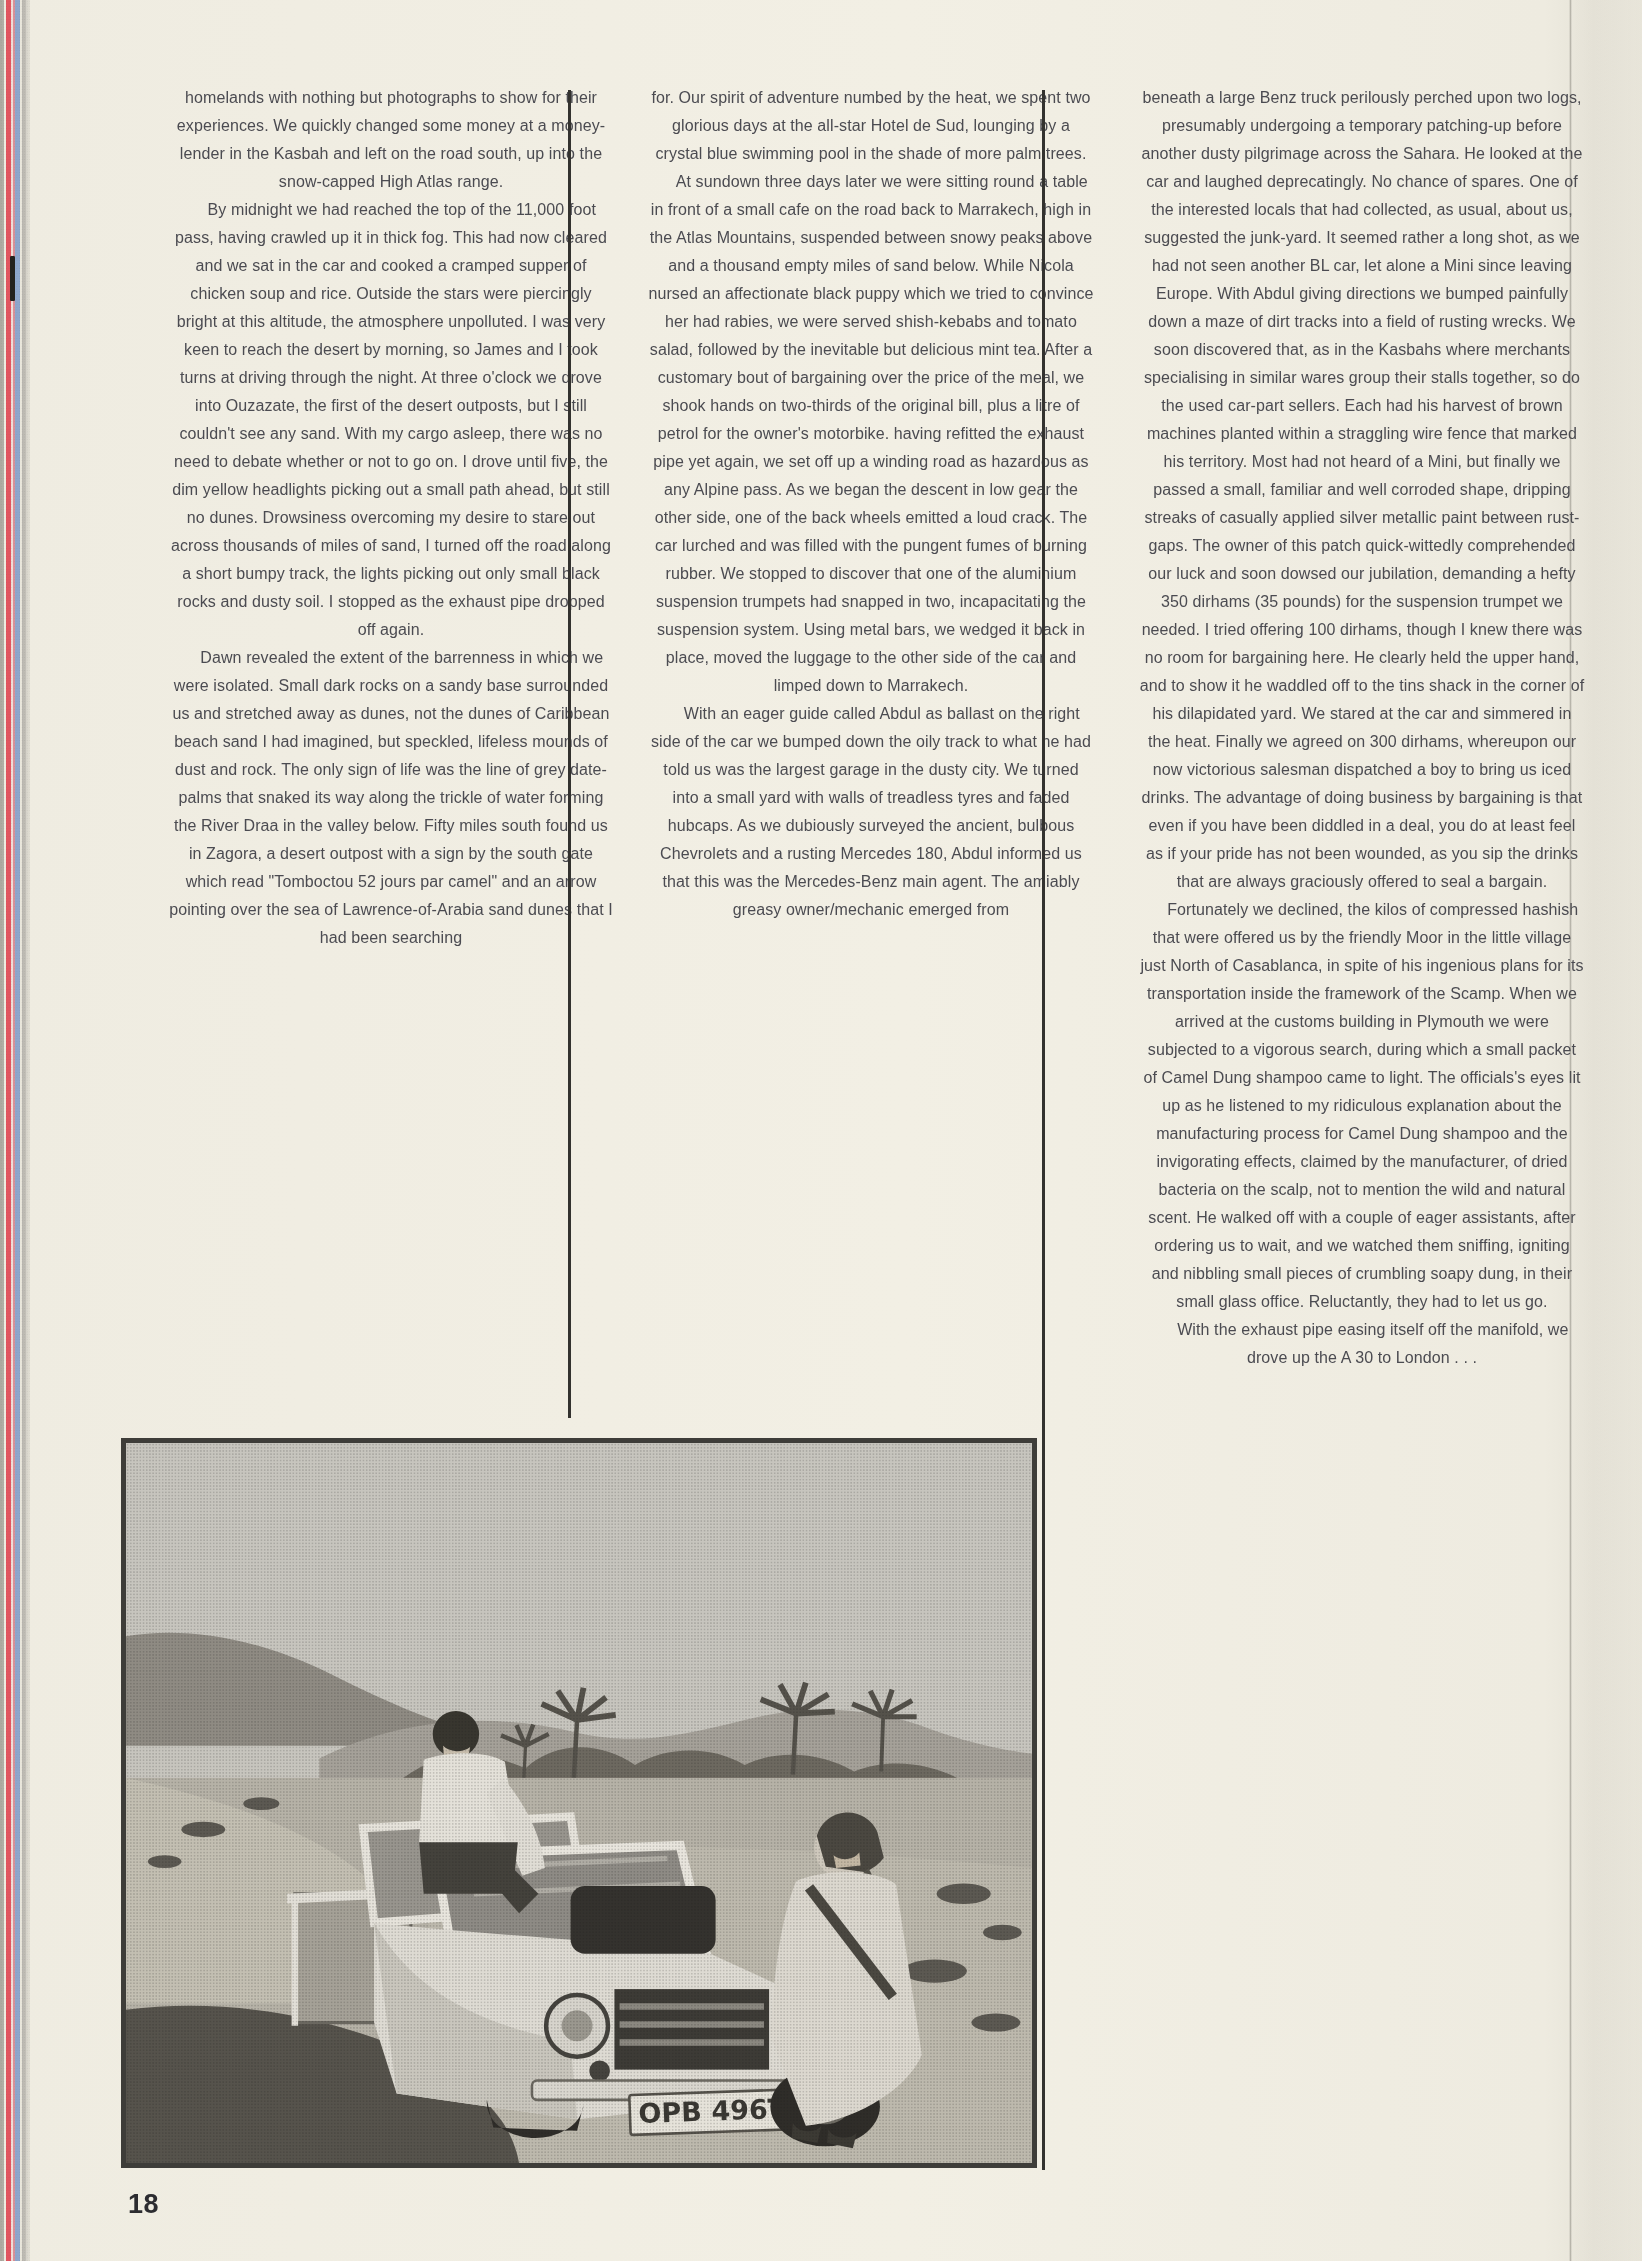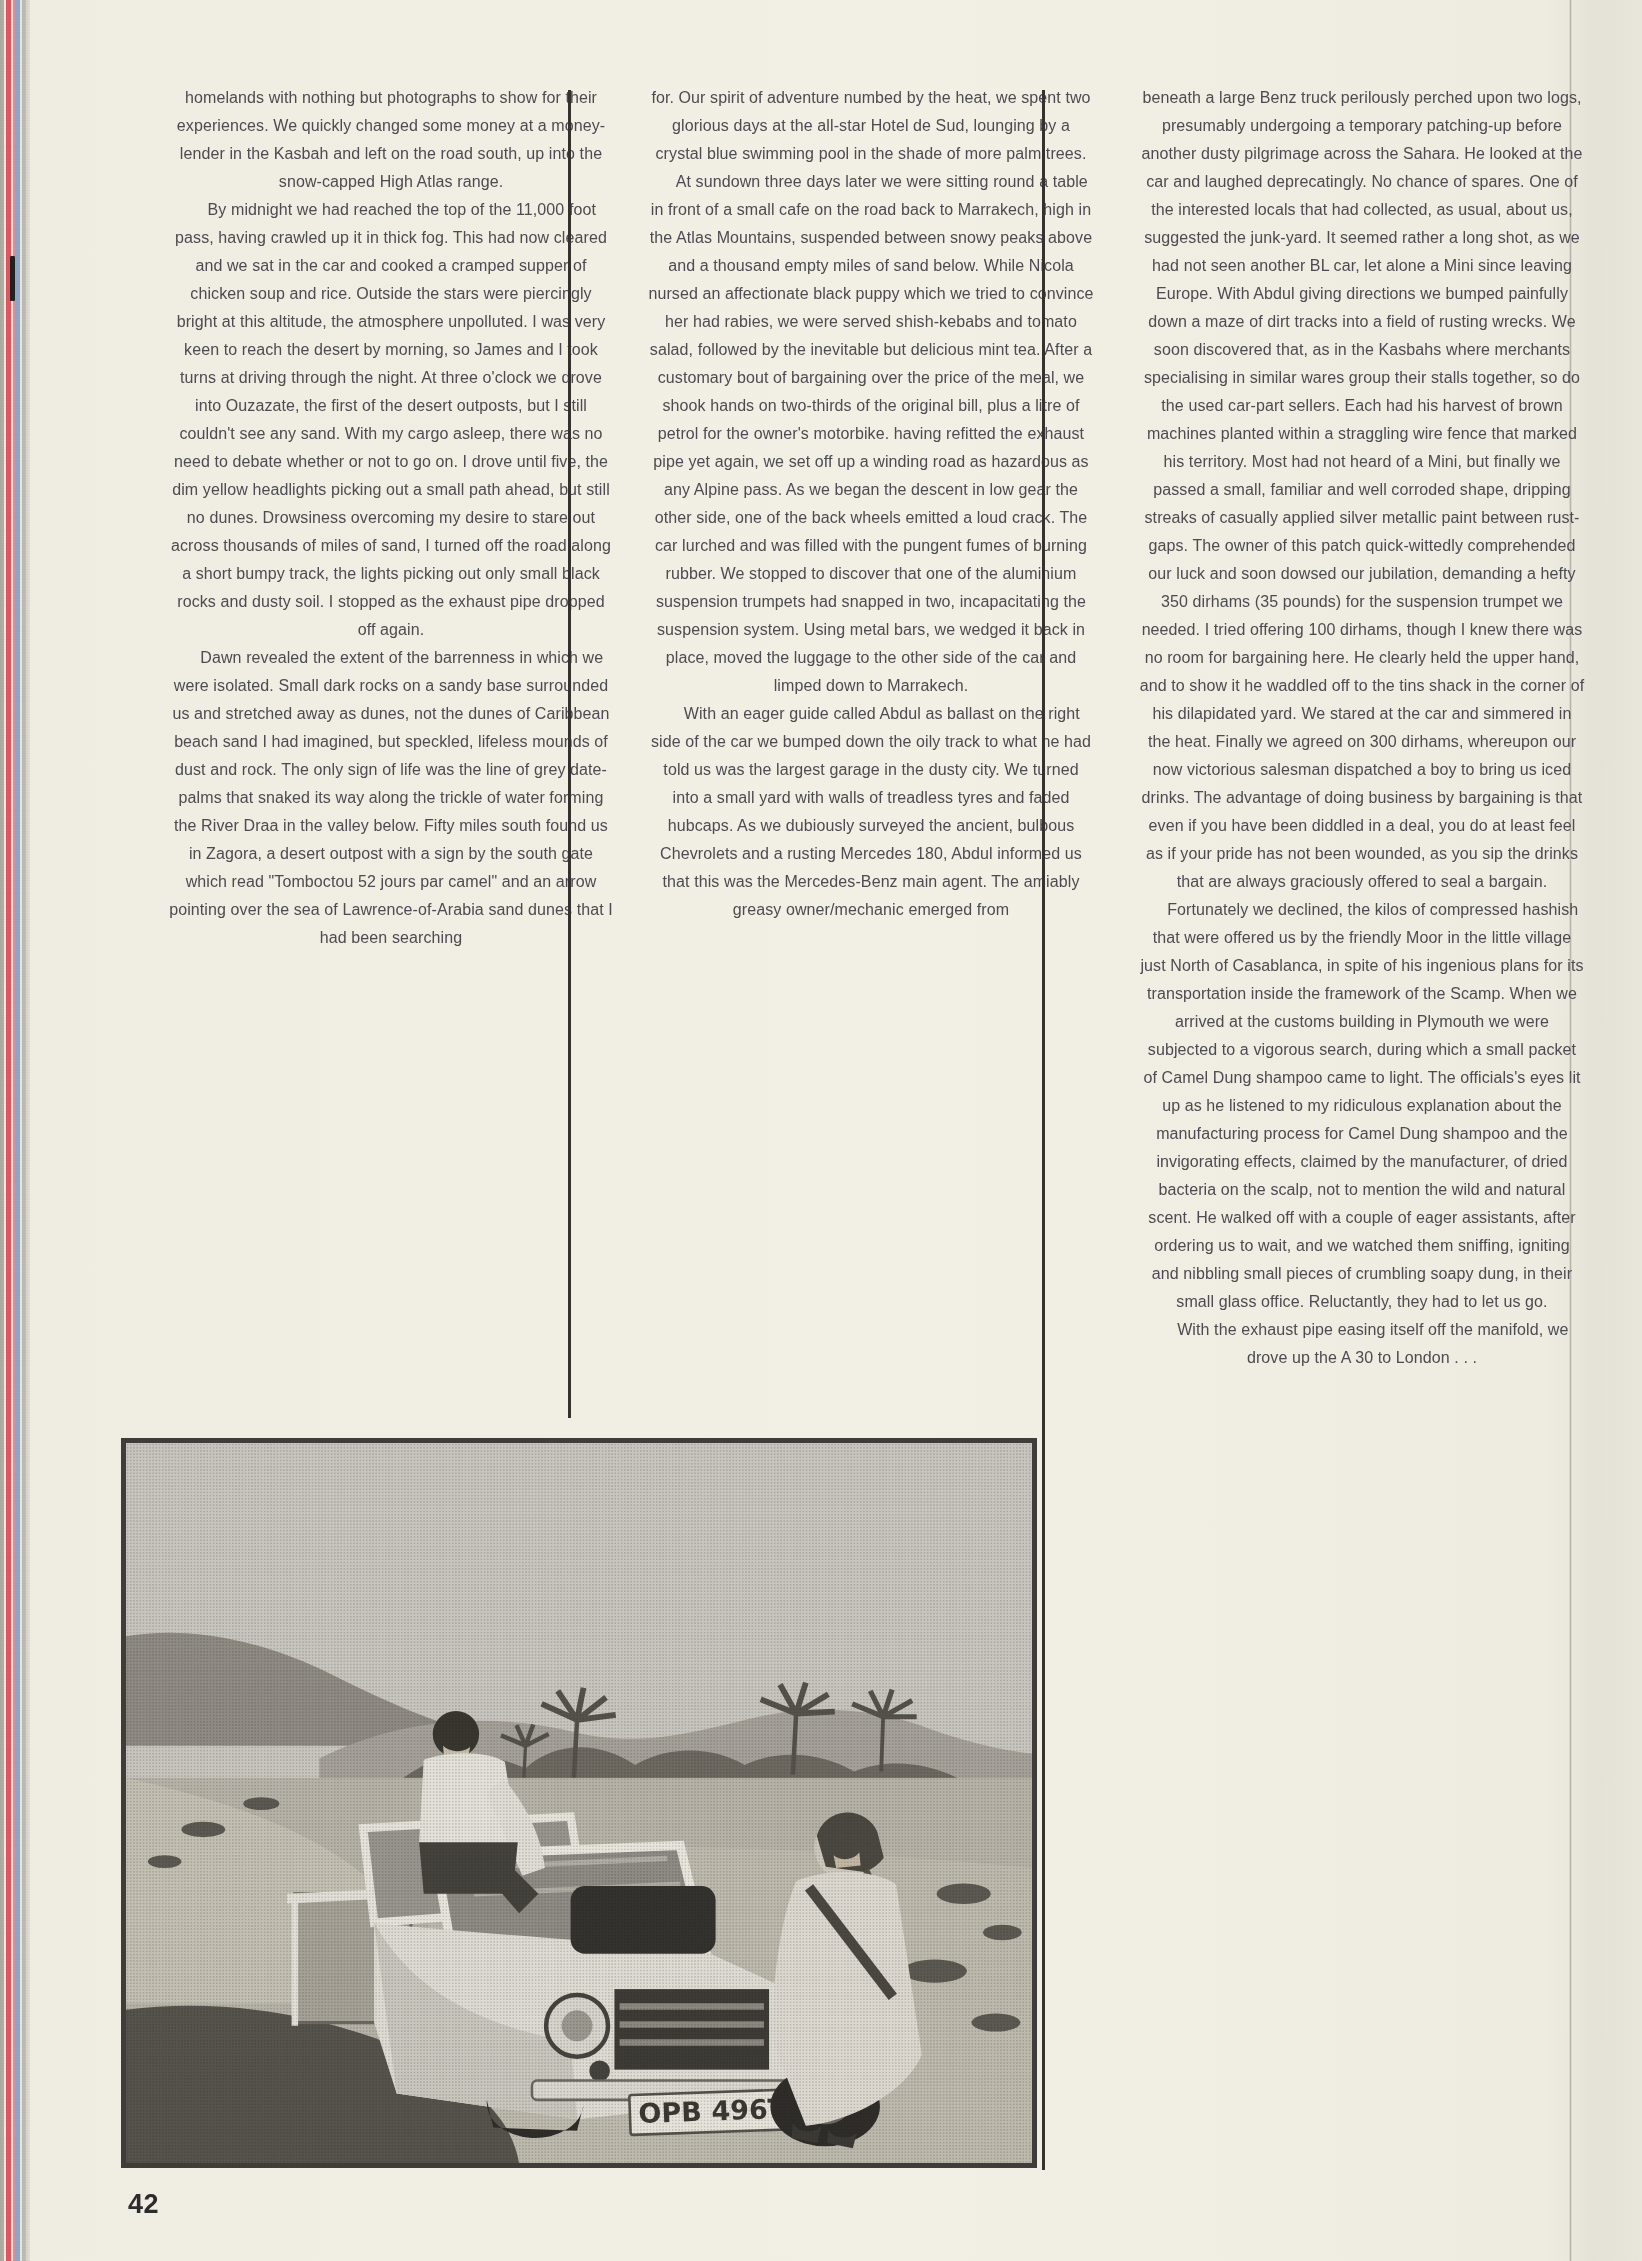--- a/index.html
+++ b/index.html
@@ -211,18 +211,18 @@
         <path d="M1152,660 C1175,700 1185,750 1180,790 L1150,780 C1148,740 1145,700 1140,672 Z" fill="#55524a"></path>
         <path d="M1040,680 C1090,660 1160,662 1195,685 L1235,950 C1210,1010 1120,1055 1055,1060 L1000,920 C1005,830 1015,740 1040,680 Z" fill="#dcd8cf"></path>
         <path d="M1060,690 L1190,860" stroke="#4b4841" stroke-width="16"></path>
         <path d="M1035,1055 a24,16 0 0 0 44,6 l-6,26 -40,-8 Z" fill="#3c3a34"></path>
         <path d="M1090,1065 a24,16 0 0 0 44,6 l-6,24 -40,-8 Z" fill="#3c3a34"></path>
       </g>
     </svg>
     <div class="halftone"></div>
   </div>
 
-  <div class="page-number">42</div>
+  <div class="page-number">18</div>
 
   <div class="crease"></div>
   <div class="right-shade"></div>
 </div>
 
 
 </body></html>

